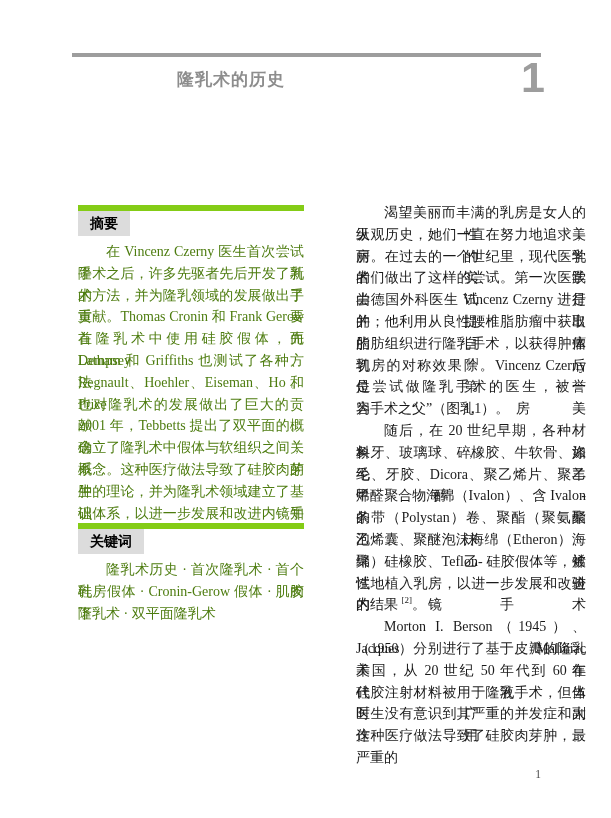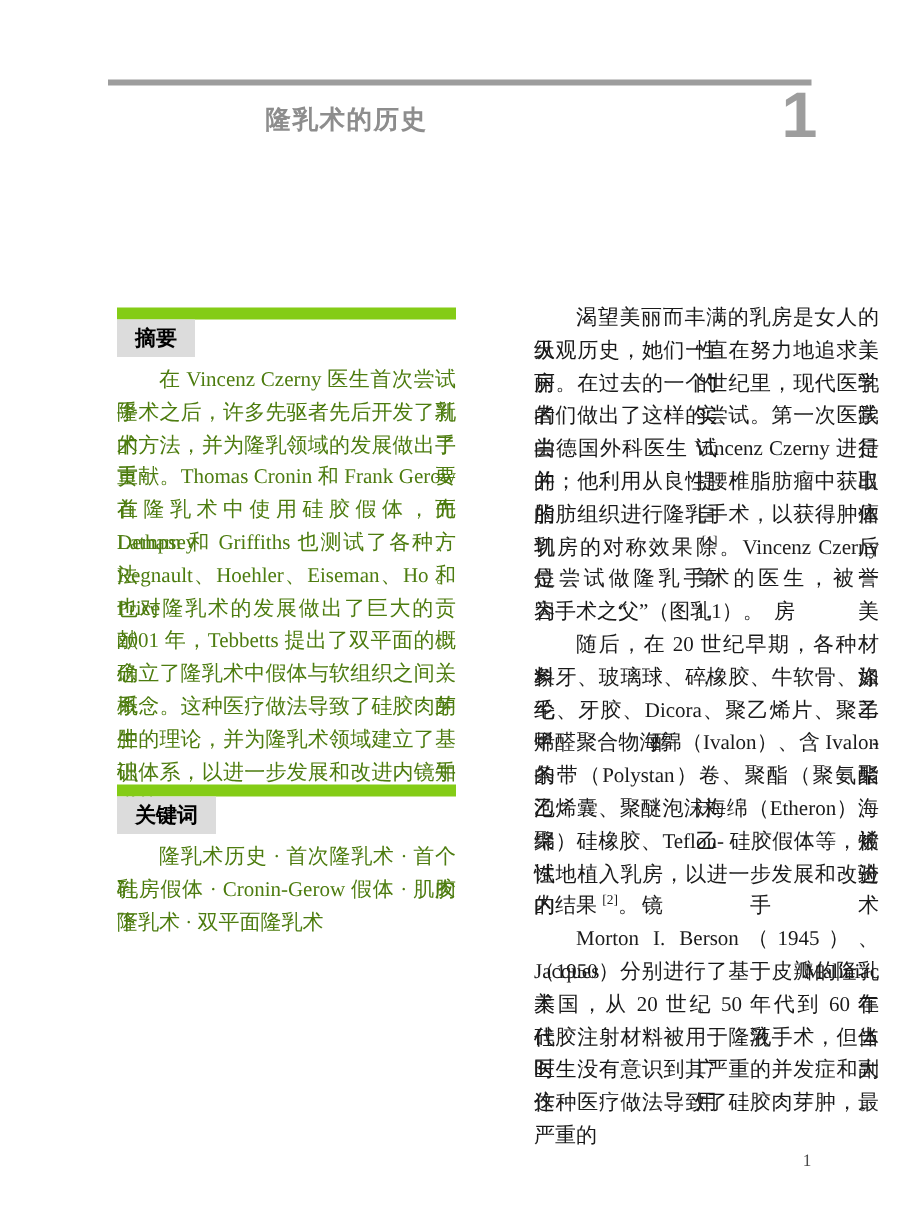--- a/index.html
+++ b/index.html
@@ -18,21 +18,21 @@
     font-weight:bold; font-size:17px; letter-spacing:1px; color:#8d8d8d;
   }
   .chapter-number {
     position:absolute; left:517px; top:56px; width:32px; text-align:center;
     font-family:"Liberation Sans","DejaVu Sans",sans-serif;
     font-weight:bold; font-size:43px; line-height:1; color:#9d9d9d;
   }
   .left-col { position:absolute; left:78px; width:226px; }
   #abstract-section { top:205px; }
   #keywords-section { top:523px; }
-  .section-head { border-top:8px solid #84cc16; }
+  .section-head { border-top:6px solid #84cc16; }
   .section-tab {
     display:inline-block; background:#dcdcdc; color:#000;
     font-family:"Liberation Sans","DejaVu Sans",sans-serif;
     font-weight:bold; font-size:14px; line-height:1; padding:5px 12px 6px;
   }
   .left-col .lines { margin-top:5px; }
   .left-col .line {
     color:#4d7c0f;
   }
   .line {

